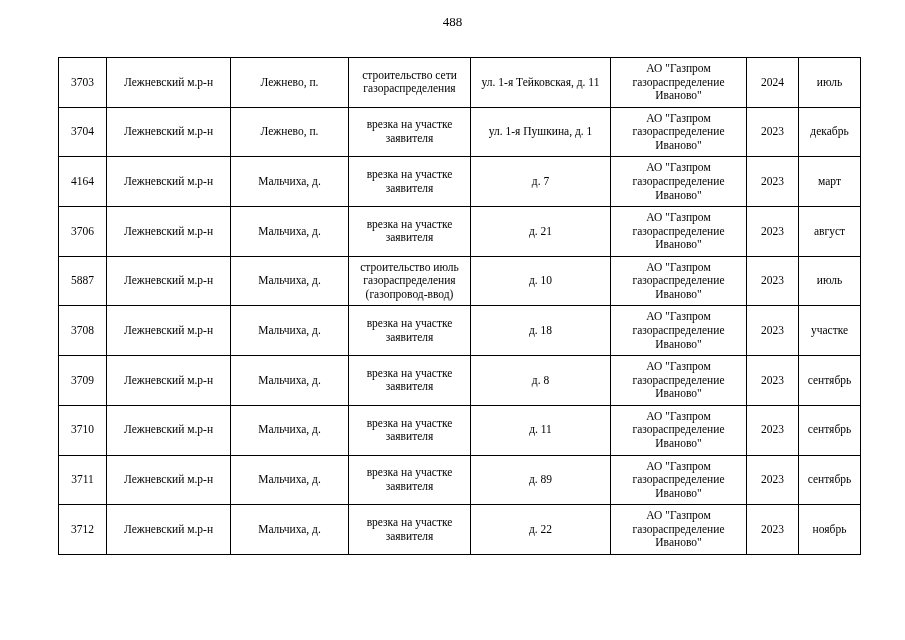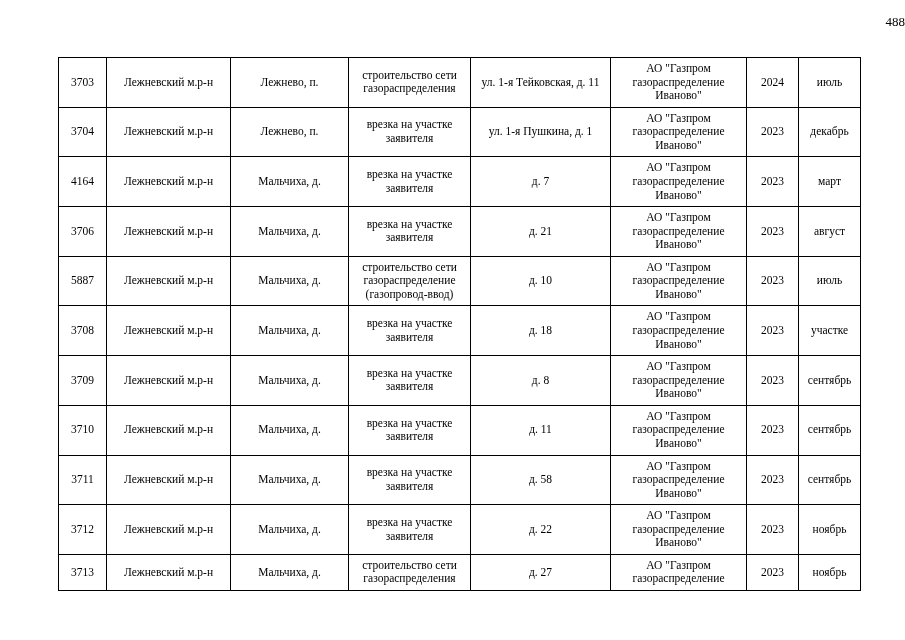--- a/index.html
+++ b/index.html
@@ -19,21 +19,21 @@
     position: relative;
     width: 905px;
     height: 640px;
     box-sizing: border-box;
   }
   .page-number {
     position: absolute;
     top: 14px;
     left: 0;
     width: 905px;
-    text-align: right;
+    text-align: center;
     font-size: 13px;
     font-family: "Liberation Serif", serif;
   }
   .table-wrap {
     position: absolute;
     top: 57px;
     left: 58px;
     width: 790px;
   }
   table.data-table {
@@ -121,21 +121,21 @@
             <td>врезка на участке заявителя</td>
             <td>д. 21</td>
             <td>АО "Газпром газораспределение Иваново"</td>
             <td>2023</td>
             <td>август</td>
           </tr>
           <tr>
             <td>5887</td>
             <td>Лежневский м.р-н</td>
             <td>Мальчиха, д.</td>
-            <td>строительство сети газораспределение (газопровод-ввод)</td>
+            <td>строительство июль газораспределения (газопровод-ввод)</td>
             <td>д. 10</td>
             <td>АО "Газпром газораспределение Иваново"</td>
             <td>2023</td>
             <td>июль</td>
           </tr>
           <tr>
             <td>3708</td>
             <td>Лежневский м.р-н</td>
             <td>Мальчиха, д.</td>
             <td>врезка на участке заявителя</td>
@@ -162,42 +162,32 @@
             <td>д. 11</td>
             <td>АО "Газпром газораспределение Иваново"</td>
             <td>2023</td>
             <td>сентябрь</td>
           </tr>
           <tr>
             <td>3711</td>
             <td>Лежневский м.р-н</td>
             <td>Мальчиха, д.</td>
             <td>врезка на участке заявителя</td>
-            <td>д. 58</td>
+            <td>д. 89</td>
             <td>АО "Газпром газораспределение Иваново"</td>
             <td>2023</td>
             <td>сентябрь</td>
           </tr>
           <tr>
             <td>3712</td>
             <td>Лежневский м.р-н</td>
             <td>Мальчиха, д.</td>
             <td>врезка на участке заявителя</td>
             <td>д. 22</td>
             <td>АО "Газпром газораспределение Иваново"</td>
             <td>2023</td>
             <td>ноябрь</td>
           </tr>
-          <tr class="last-row">
-            <td>3713</td>
-            <td>Лежневский м.р-н</td>
-            <td>Мальчиха, д.</td>
-            <td>строительство сети газораспределения</td>
-            <td>д. 27</td>
-            <td>АО "Газпром газораспределение</td>
-            <td>2023</td>
-            <td>ноябрь</td>
-          </tr>
         </tbody>
     </table>
   </div>
 
 </div>
 
 </body></html>

